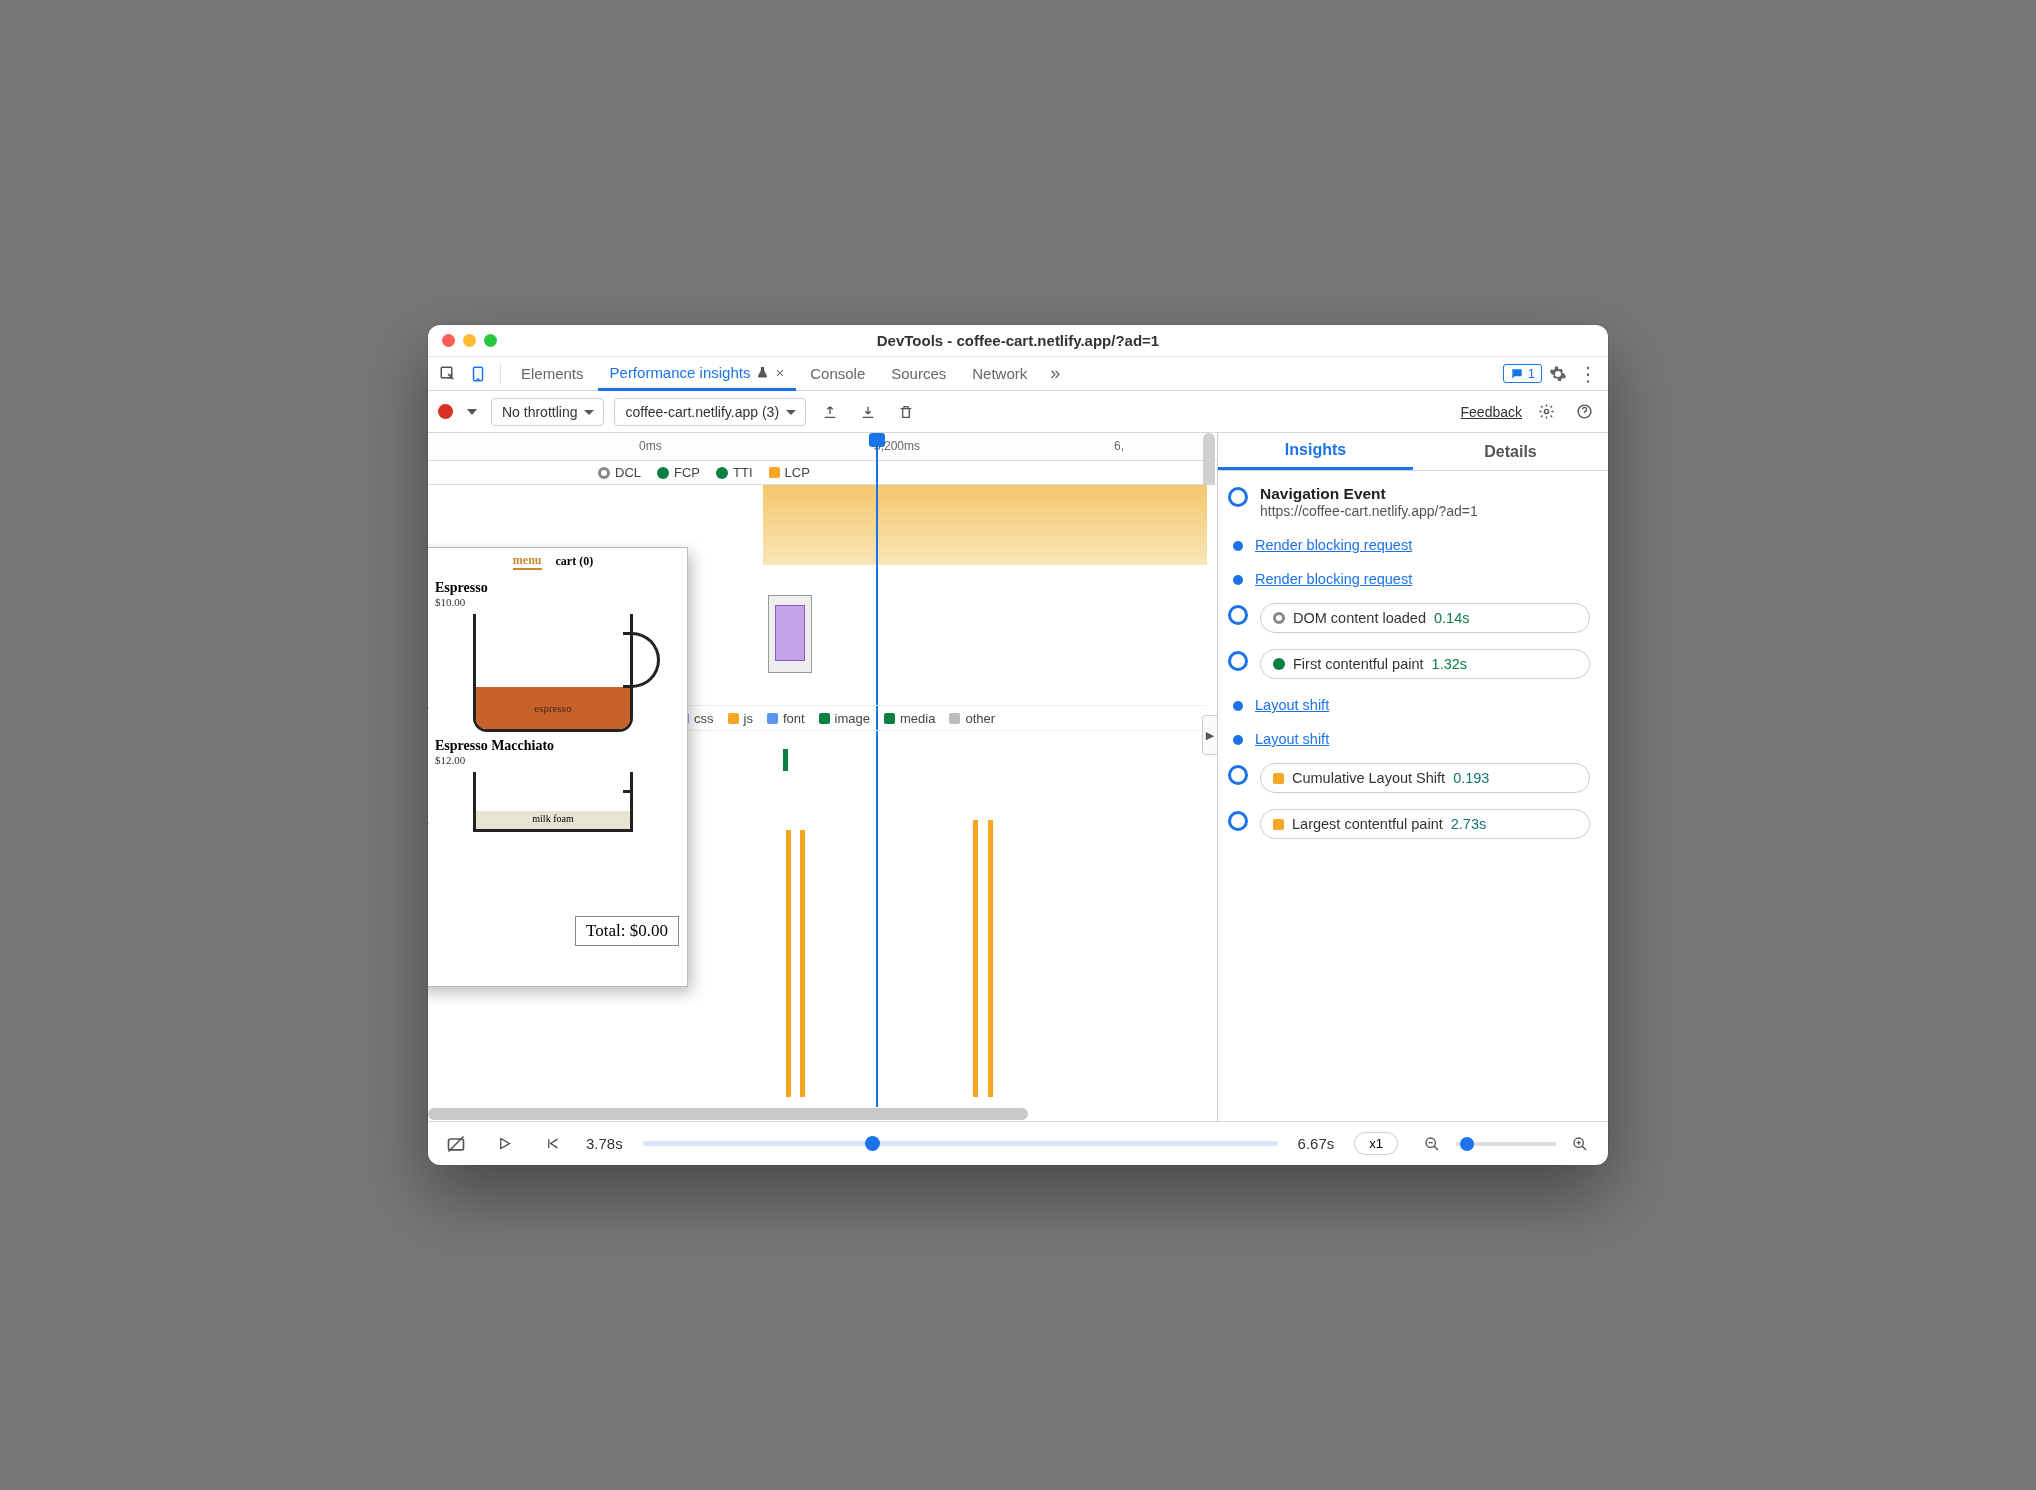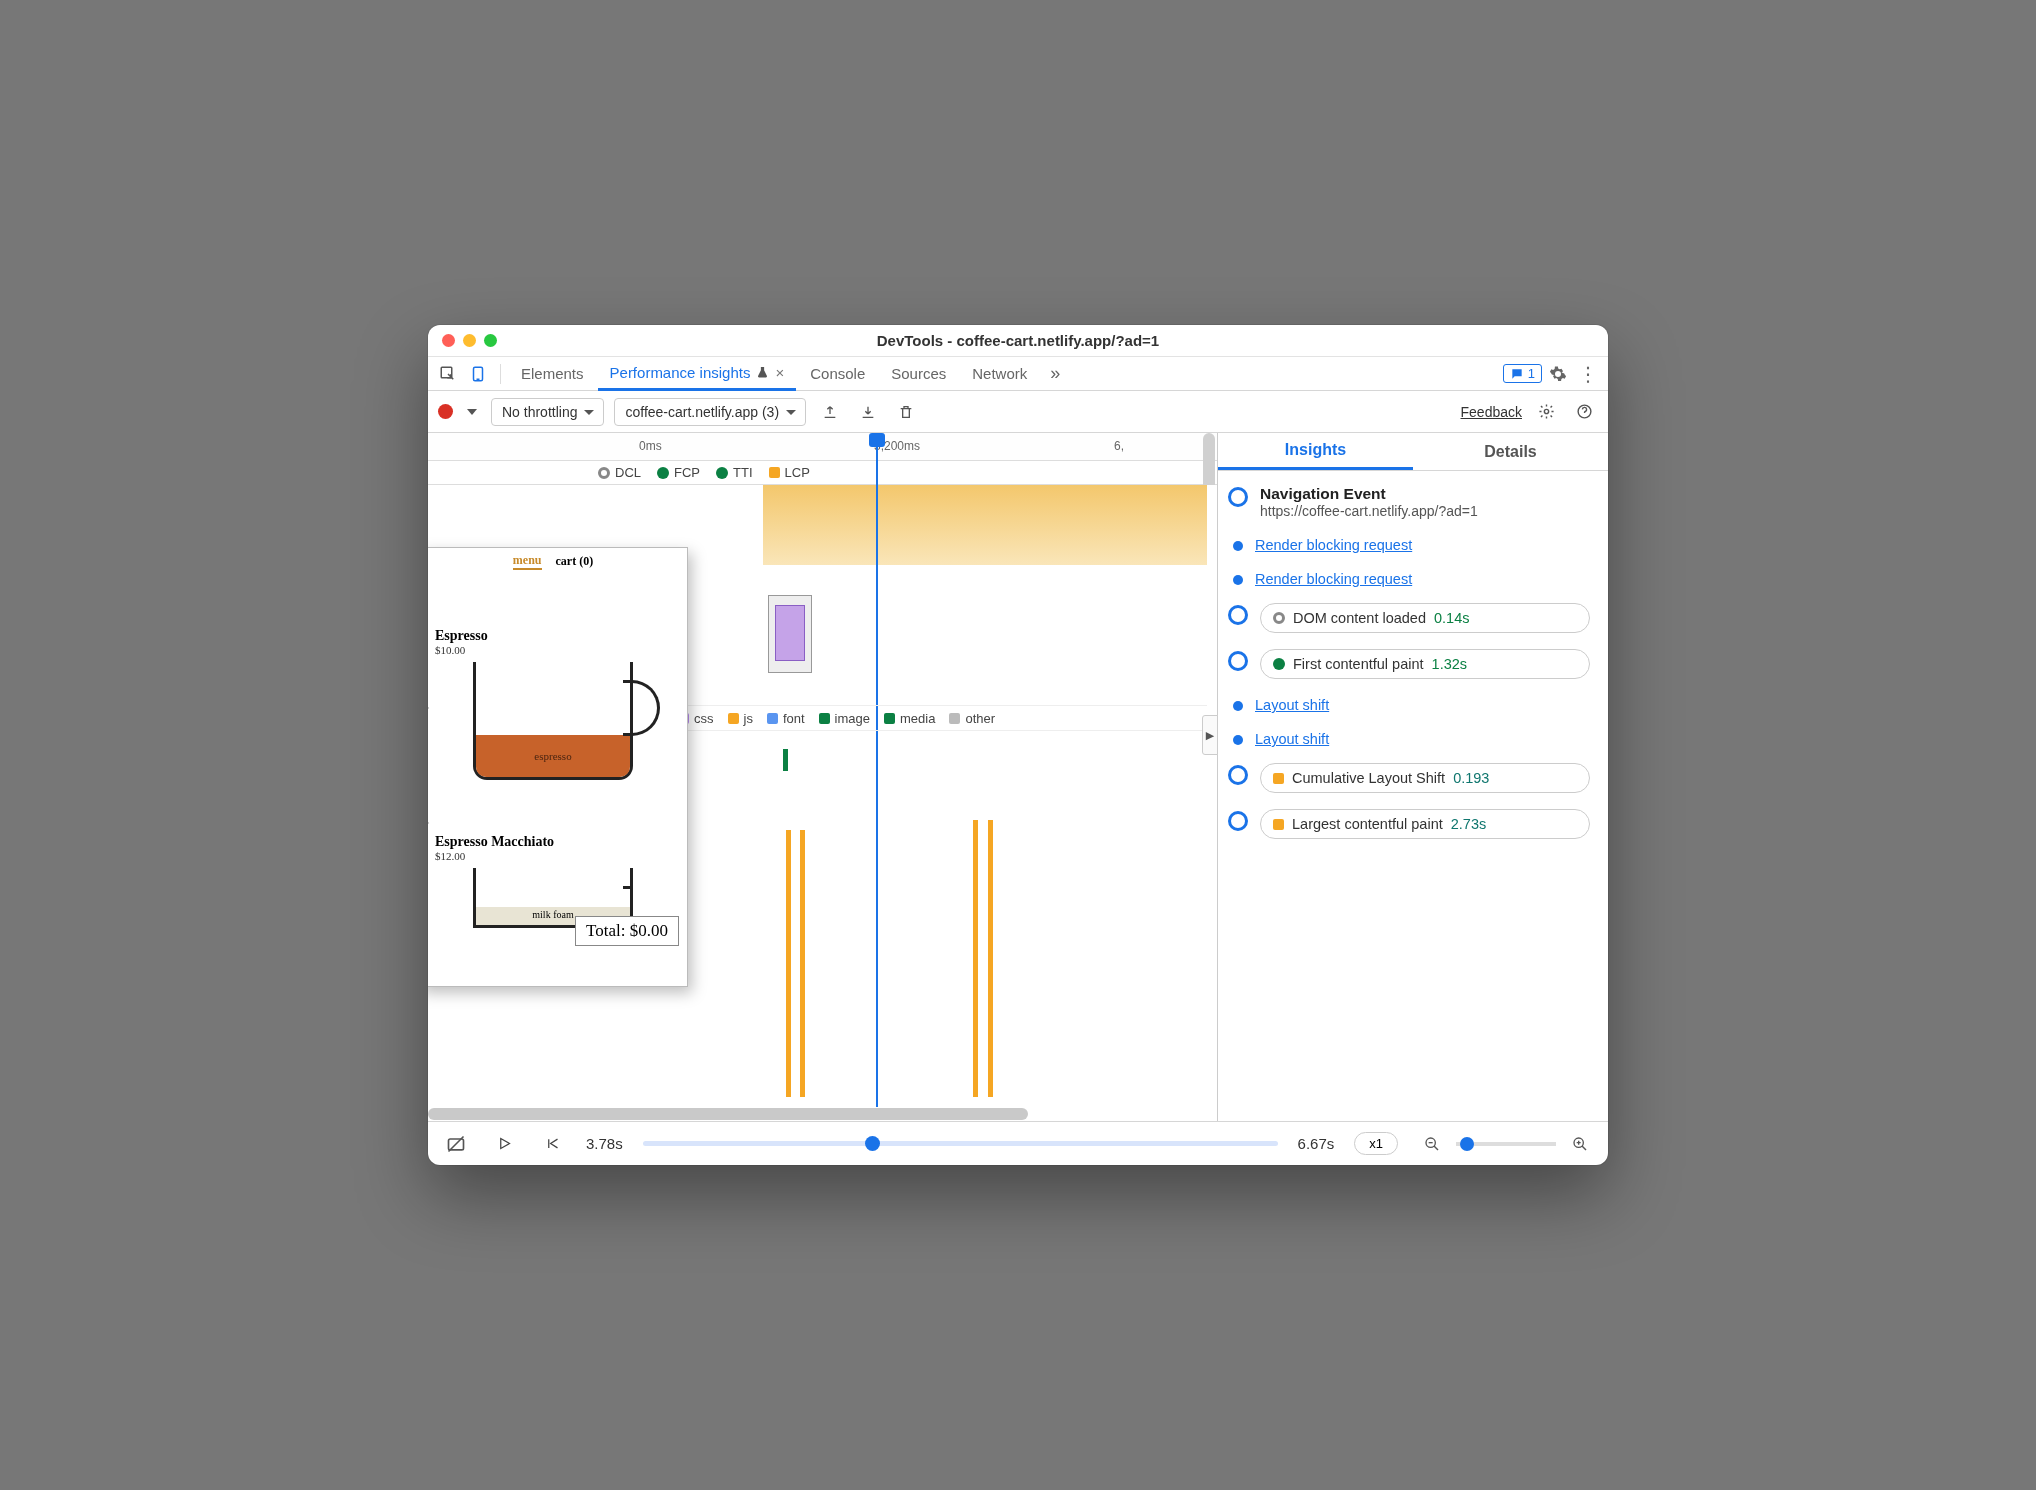--- a/index.html
+++ b/index.html
@@ -110,21 +110,21 @@
   .zoom{display:flex;align-items:center;gap:10px;}
   .zoom .ztrack{width:100px;height:4px;background:#ddd;position:relative;}
   .zoom .zthumb{position:absolute;left:4px;top:-5px;width:14px;height:14px;border-radius:50%;background:#1a73e8;}
   .pill-x1{border:1px solid #ccc;border-radius:14px;padding:3px 14px;font-size:13px;}
   
   .preview{position:absolute;left:-10px;top:62px;width:270px;height:440px;background:#fff;border:1px solid #bbb;box-shadow:4px 6px 14px rgba(0,0,0,.25);font-family:Georgia,serif;}
   .preview .nav{height:26px;display:flex;align-items:center;justify-content:center;gap:14px;font-size:12px;}
   .preview .nav .menu{color:#c78a2a;font-weight:700;border-bottom:2px solid #c78a2a;}
   .preview .banner{height:98px;background:#3a2a1e;color:#fff;padding:12px 14px;font-size:12.5px;line-height:1.4;position:relative;}
   .preview .cup{position:absolute;right:8px;top:12px;width:100px;height:72px;background:#f2efea;border-radius:50% 50% 10% 10%;}
-  .preview .item{padding:6px 16px 0;margin-top:48px;}
+  .preview .item{padding:6px 16px 0;}
   .preview .item .name{font-weight:700;font-size:14px;}
   .preview .item .price{font-size:11px;color:#333;}
   .preview .mug{margin:6px auto 0;width:160px;height:118px;border:3px solid #222;border-top:none;border-radius:0 0 14px 14px;position:relative;}
   .preview .mug::after{content:"";position:absolute;right:-30px;top:18px;width:34px;height:50px;border:3px solid #222;border-left:none;border-radius:0 30px 30px 0;}
   .preview .fill{position:absolute;bottom:0;left:0;right:0;height:42px;background:#c7622a;display:flex;align-items:center;justify-content:center;font-size:11px;color:#4a2410;border-radius:0 0 10px 10px;}
   .preview .total{position:absolute;right:8px;bottom:40px;background:#fff;border:1px solid #888;padding:4px 10px;font-size:17px;font-family:Georgia,serif;}
   svg{display:block;}
 </style>
 </head>
 <body>

